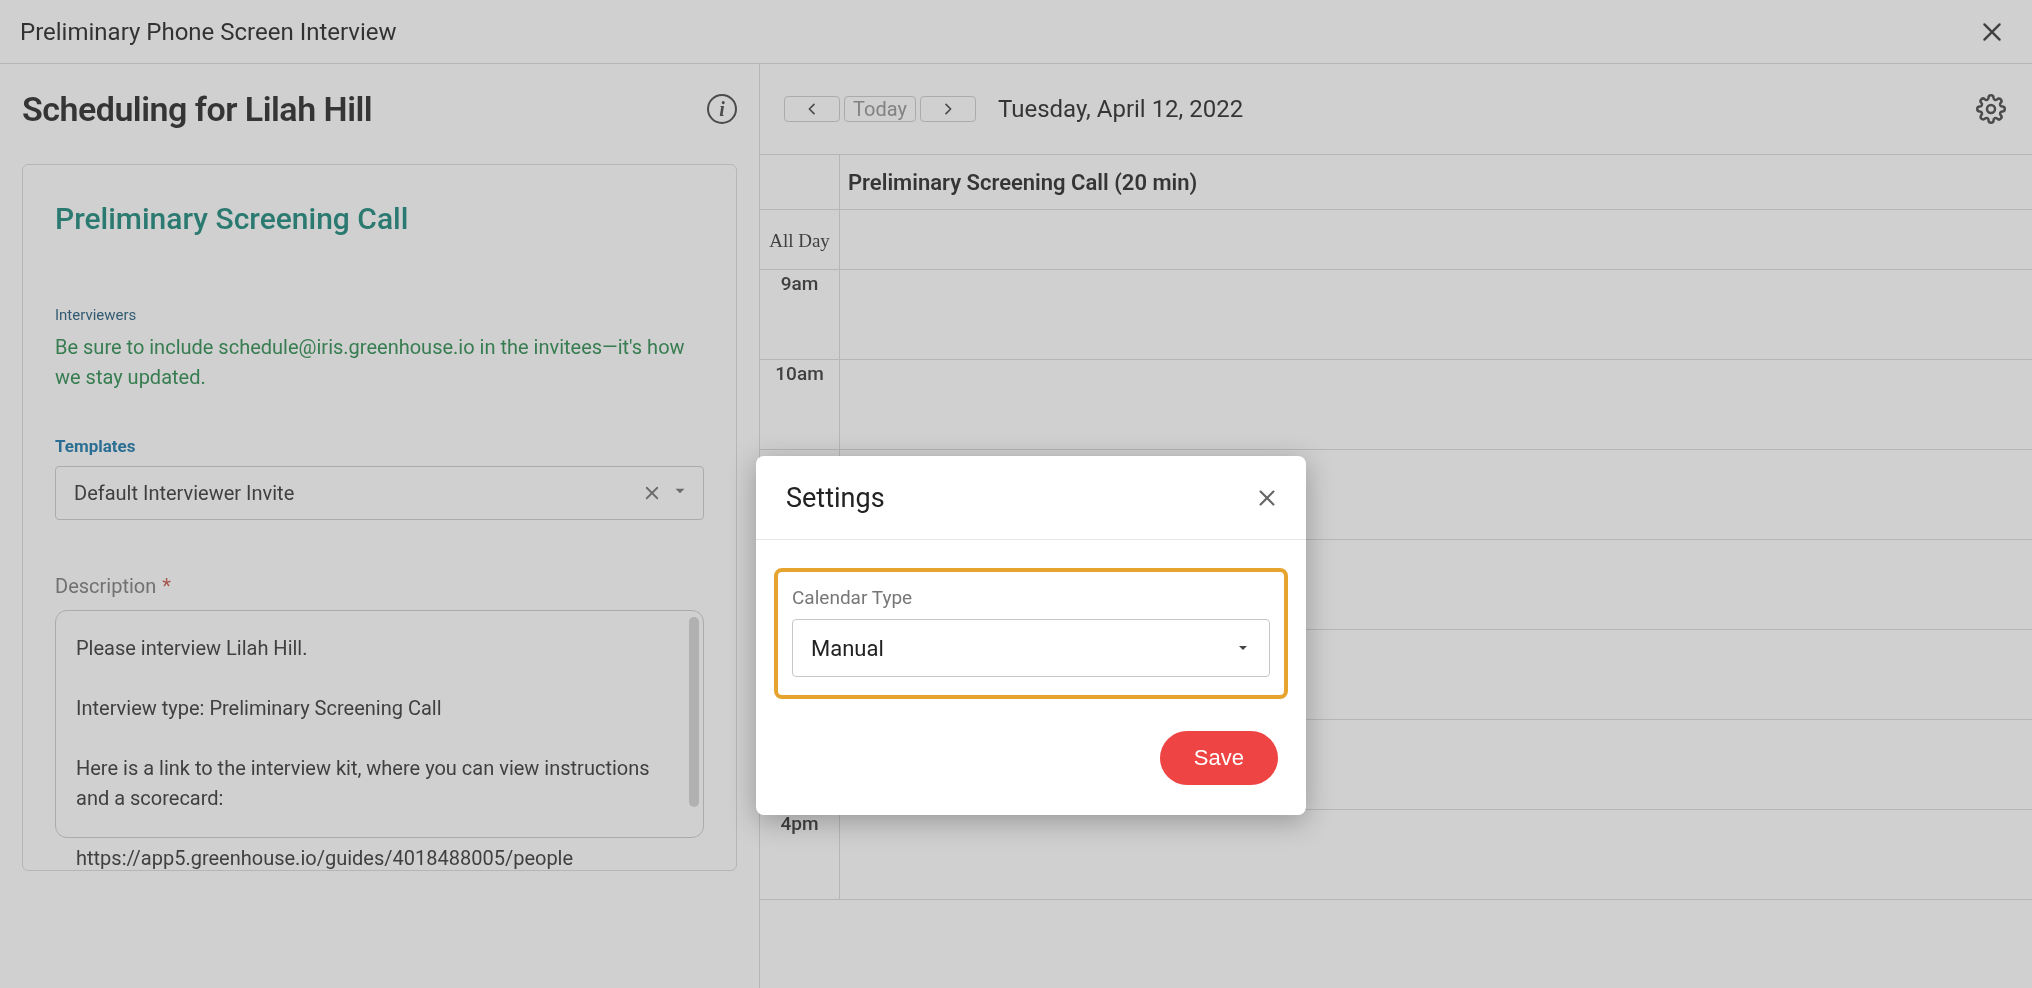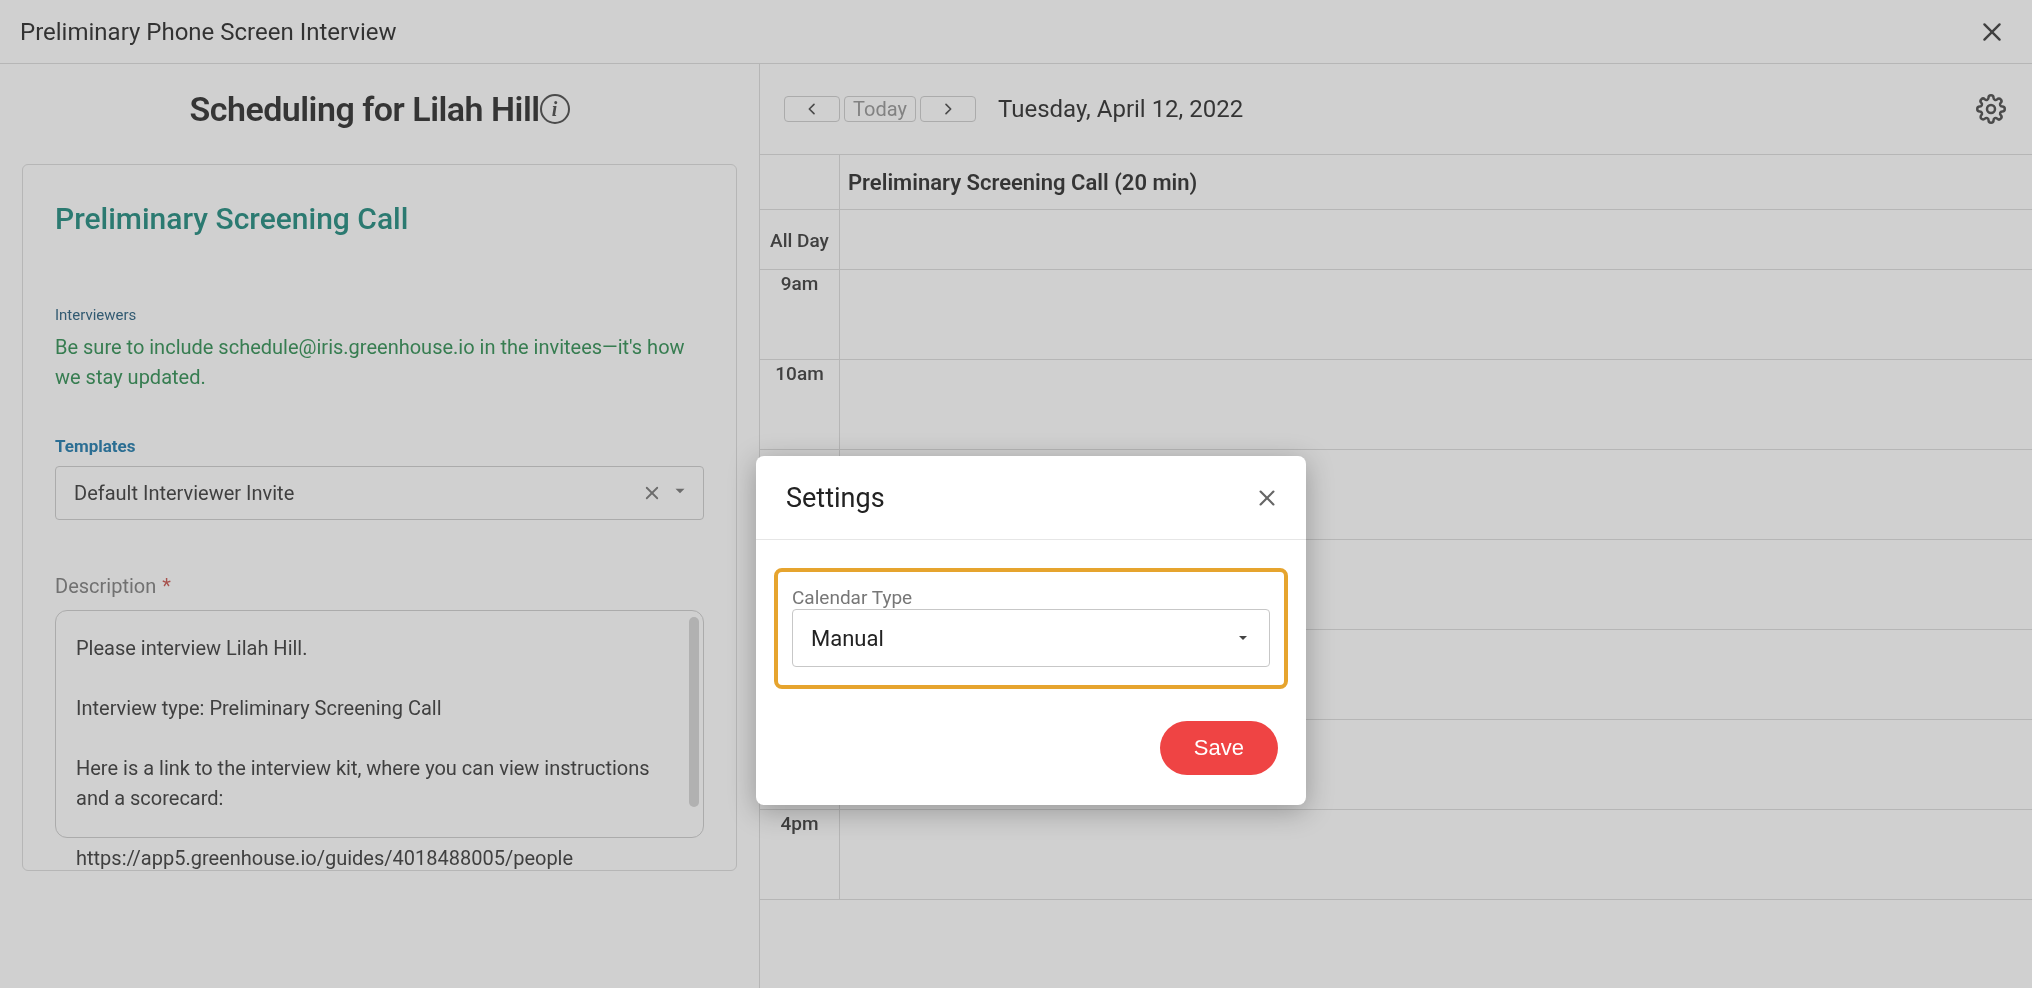--- a/index.html
+++ b/index.html
@@ -50,21 +50,21 @@
   
   .left-panel {
     width: 760px;
     border-right: 1px solid #d7d7d7;
     padding: 0 22px;
     overflow: hidden;
   }
   .header-row {
     display:flex;
     align-items:center;
-    justify-content:center;
+    justify-content:space-between;
     height: 90px;
   }
   .header-title {
     font-size: 34px;
     font-weight: 600;
     letter-spacing: -0.5px;
     color:#111;
   }
   .info-icon {
     width:30px;height:30px;border:2.5px solid #333;border-radius:50%;
@@ -250,20 +250,21 @@
   .modal-body {
     padding: 28px 18px 30px;
   }
   .highlight-box {
     border: 4px solid #e6a42e;
     border-radius: 8px;
     padding: 14px 14px 18px;
   }
   .cal-type-label {
     font-size:19px; color:#777;
+    margin-bottom: 10px;
   }
   .cal-type-select {
     display:flex; align-items:center; justify-content:space-between;
     height: 58px;
     border:1px solid #c7c7c7;
     border-radius:4px;
     padding: 0 18px;
     font-size:22px;
     color:#222;
   }
@@ -371,21 +372,21 @@
         </svg>
       </div>
     </div>
 
     <div class="cal-grid">
       <div class="cal-colhead">
         <div class="timecol"></div>
         <div class="colhead-label">Preliminary Screening Call (20 min)</div>
       </div>
       <div class="cal-row">
-        <div class="timecol" style="align-items:center;">All Day</div>
+        <div class="timecol" style="align-items:center;font-family:Liberation Serif, serif;">All Day</div>
         <div class="cell"></div>
       </div>
 
       <div class="cal-row tall">
         <div class="timecol">9am</div>
         <div class="cell"></div>
       </div>
       <div class="cal-row tall">
         <div class="timecol">10am</div>
         <div class="cell"></div>

